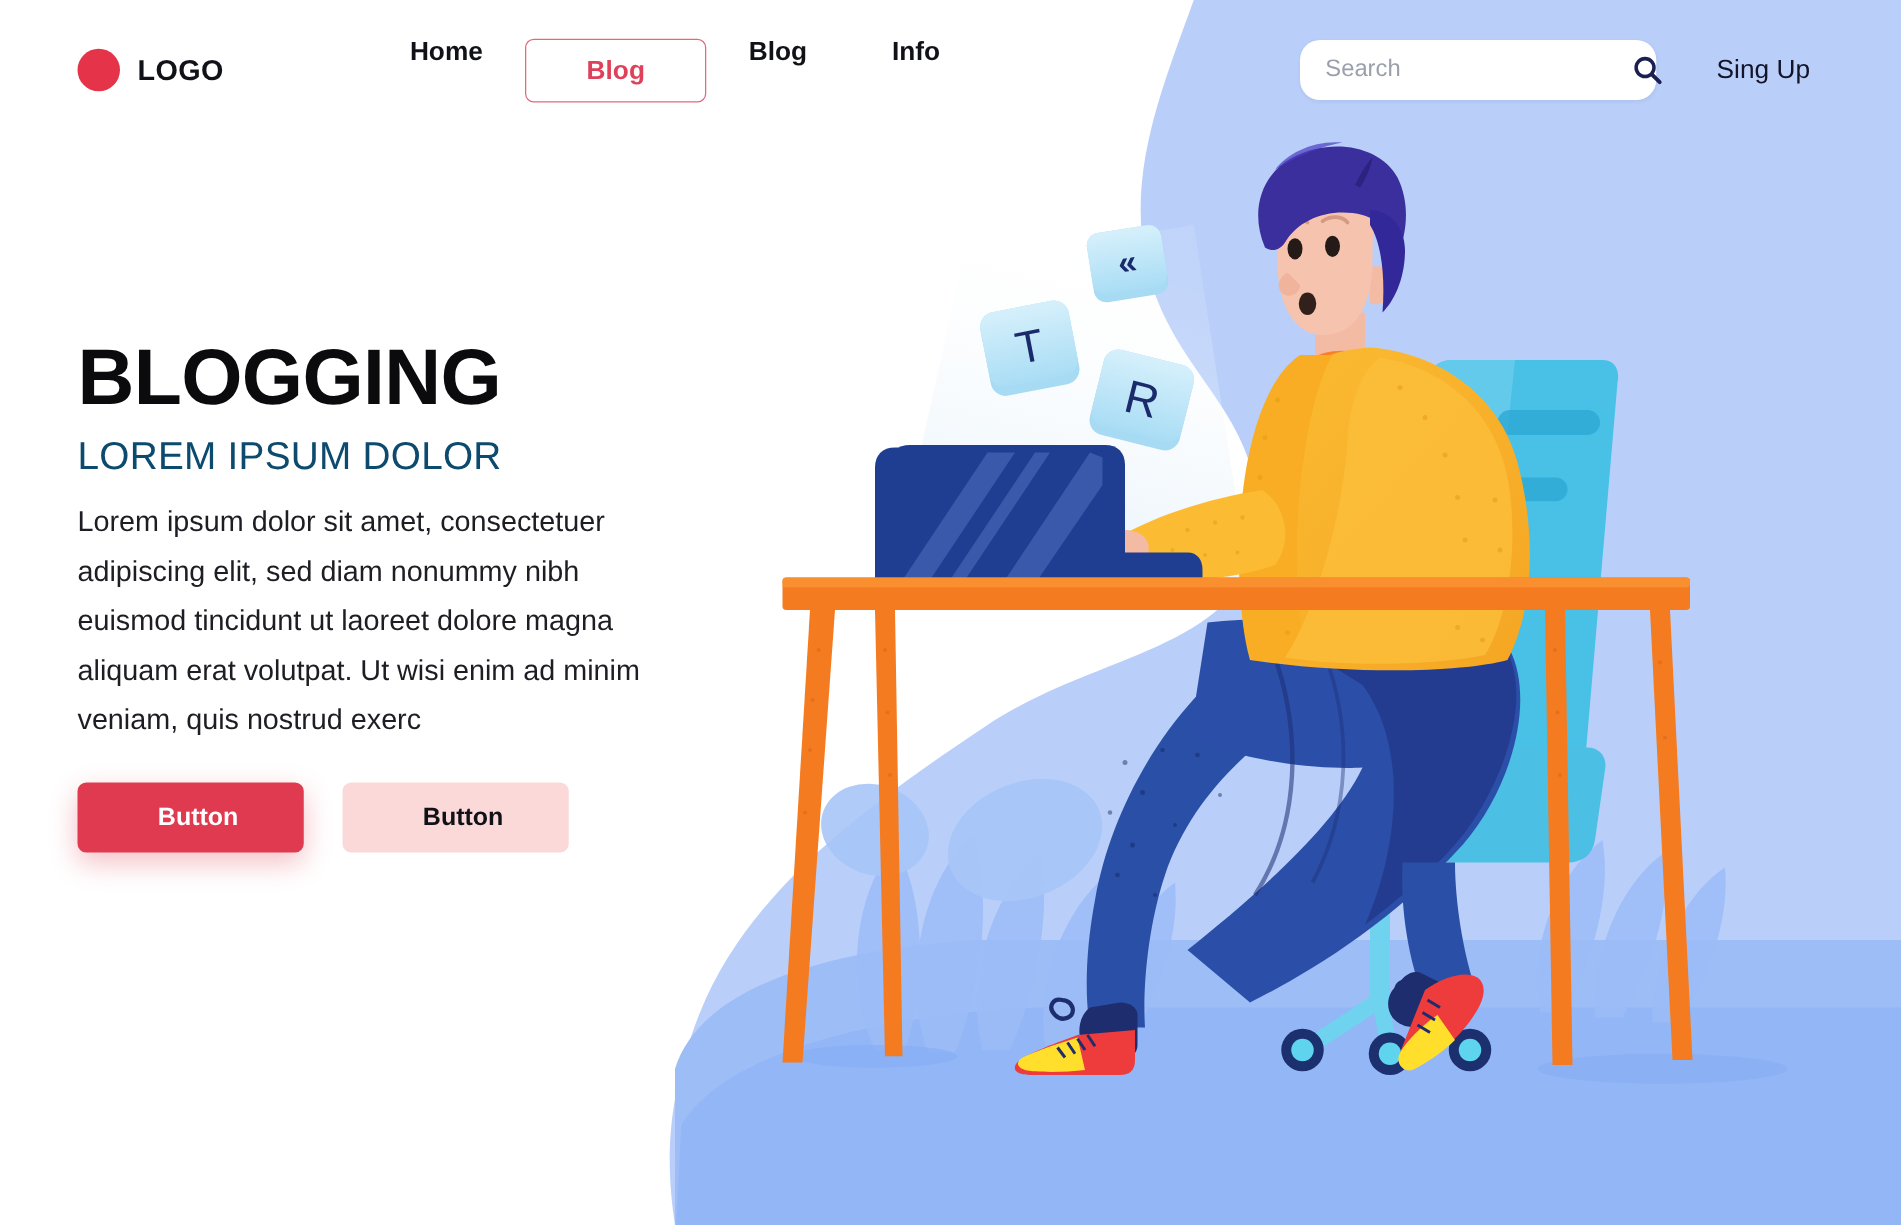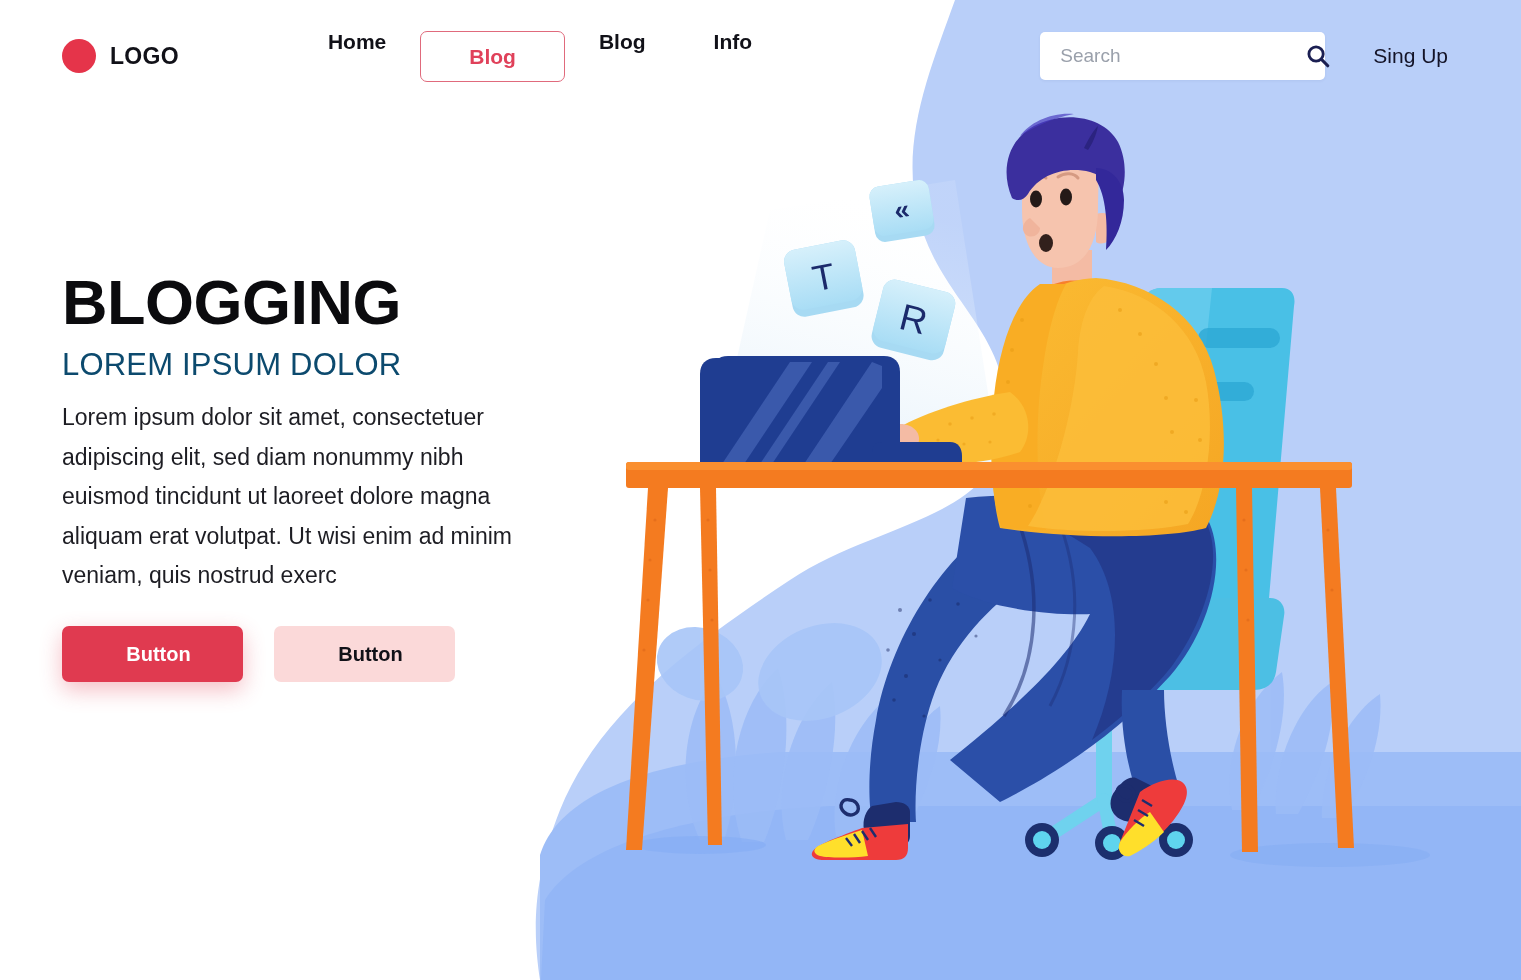--- a/index.html
+++ b/index.html
@@ -30,21 +30,21 @@
     padding:0 34px; line-height:1; white-space:nowrap; cursor:pointer;
     background:none; border:none; font-family:inherit;
   }
   .nav-item.active {
     color:#e0415a; border:1.5px solid #e06a7c; border-radius:7px;
     background:#fff; padding:14px 48px;
   }
 
   .header-right { margin-left:auto; display:flex; align-items:center; margin-right:62px; gap:48px; }
   .search-box {
-    width:285px; height:48px; background:#fff; border-radius:5px;
+    width:285px; height:48px; background:#fff; border-radius:16px;
     display:flex; align-items:center; padding:0 18px 0 20px;
     box-shadow:0 1px 3px rgba(40,60,120,.07);
   }
   .search-input {
     flex:1; border:none; outline:none; background:transparent;
     font-family:inherit; font-size:19px; color:#3a3f4a;
   }
   .search-input::placeholder { color:#9aa0ab; }
   .search-icon { width:26px; height:26px; flex:0 0 auto; }
   .signup { font-size:21px; font-weight:normal; color:#141428; white-space:nowrap; cursor:pointer; }

